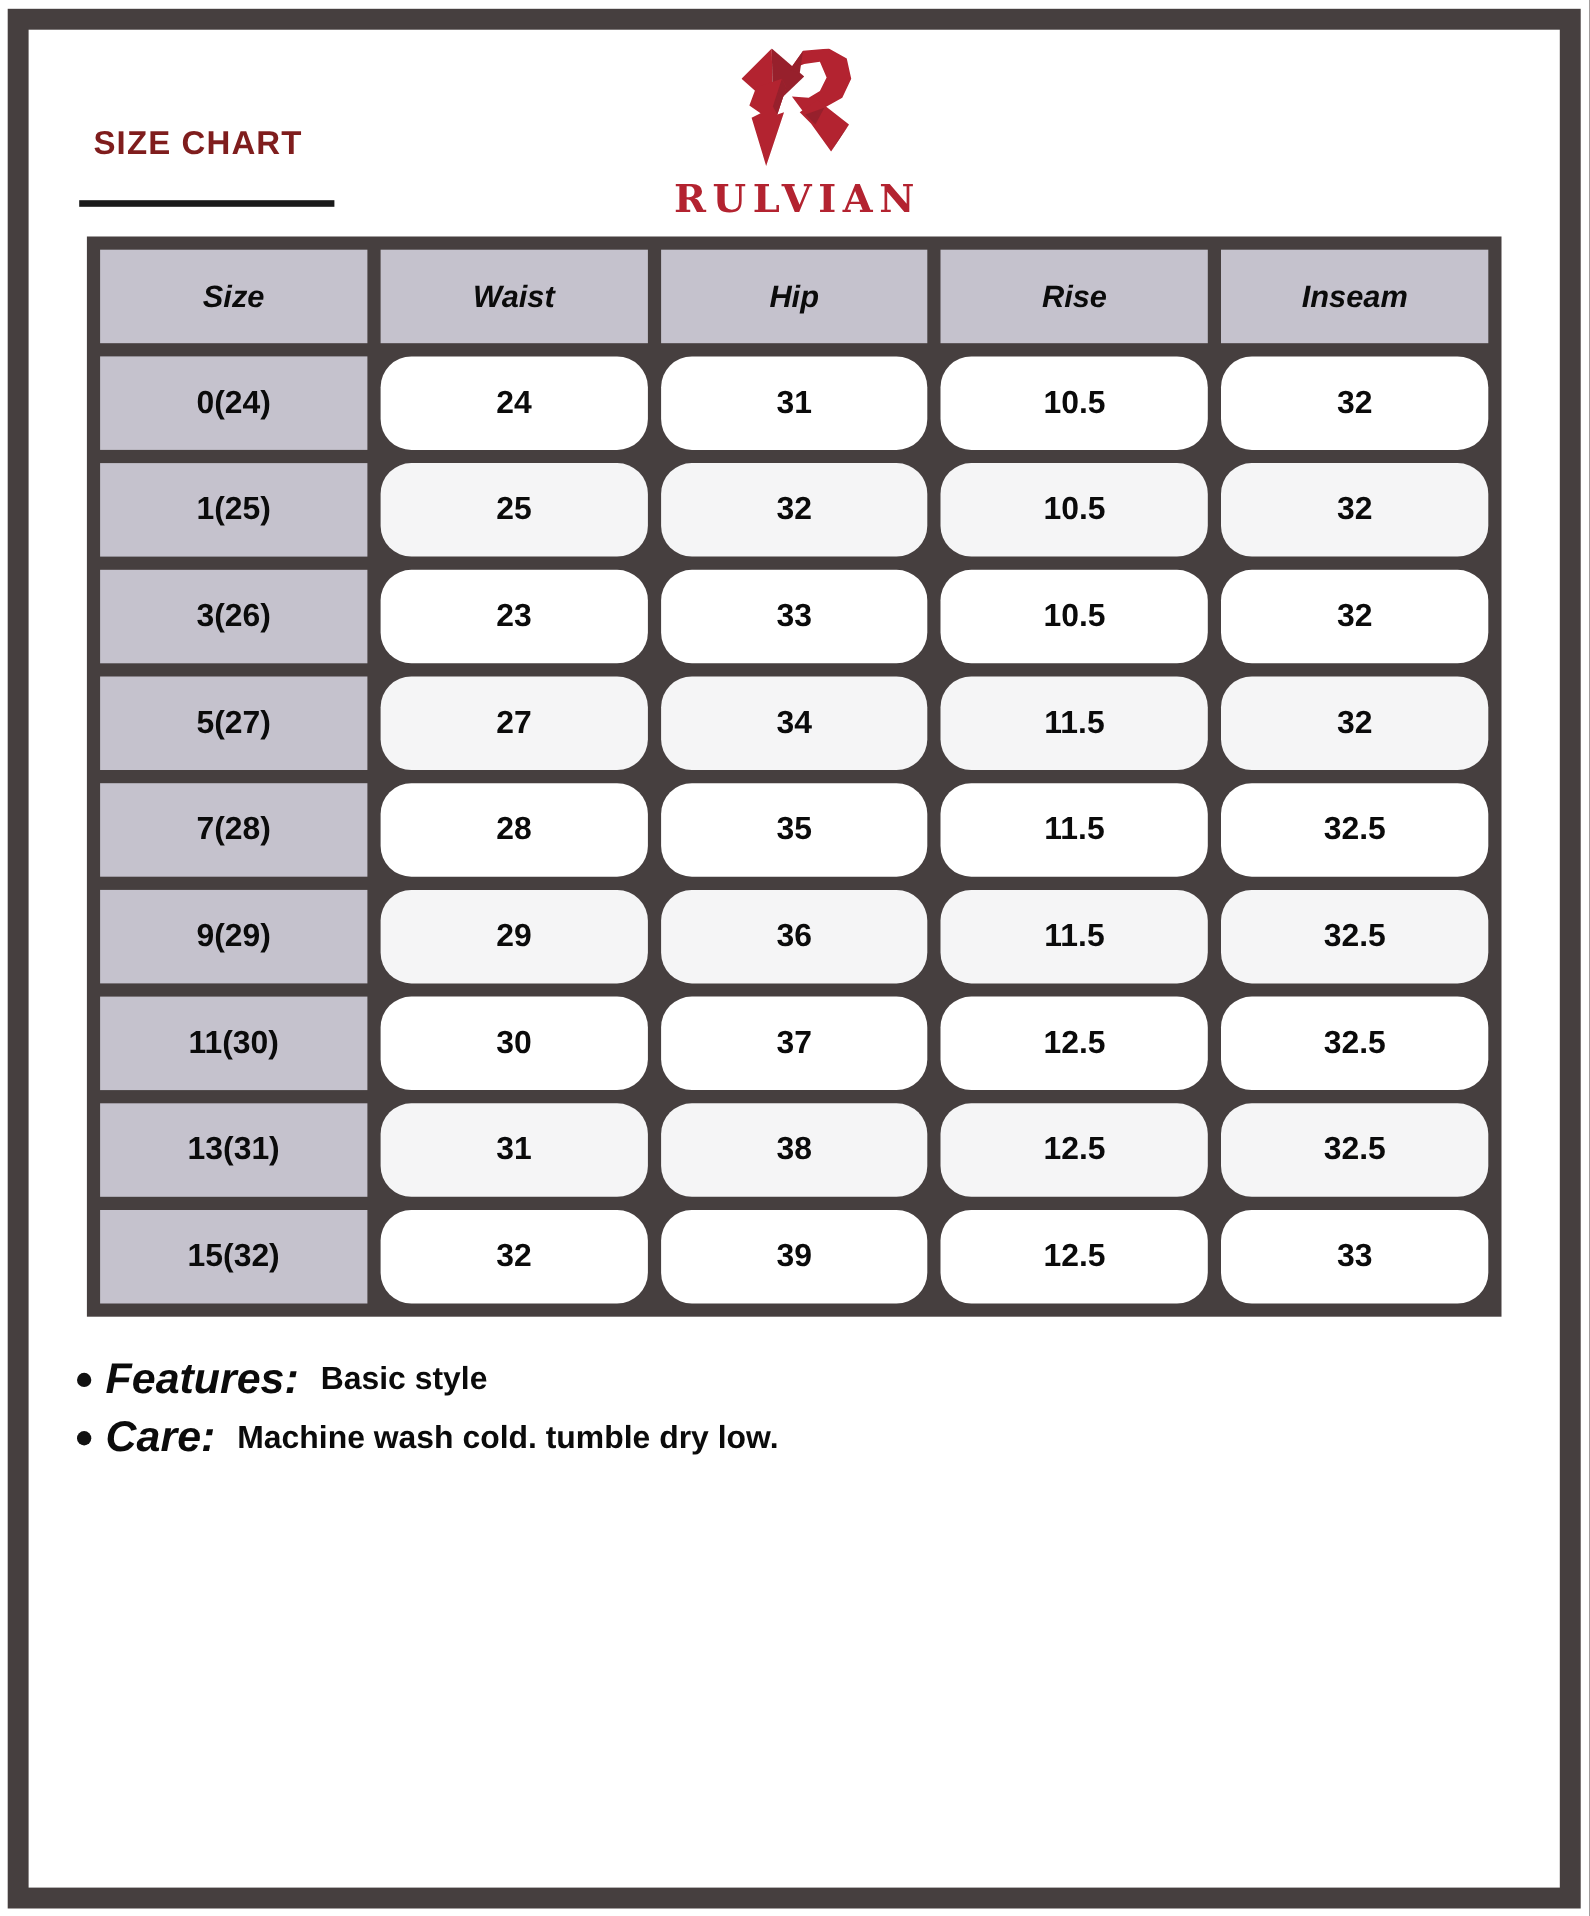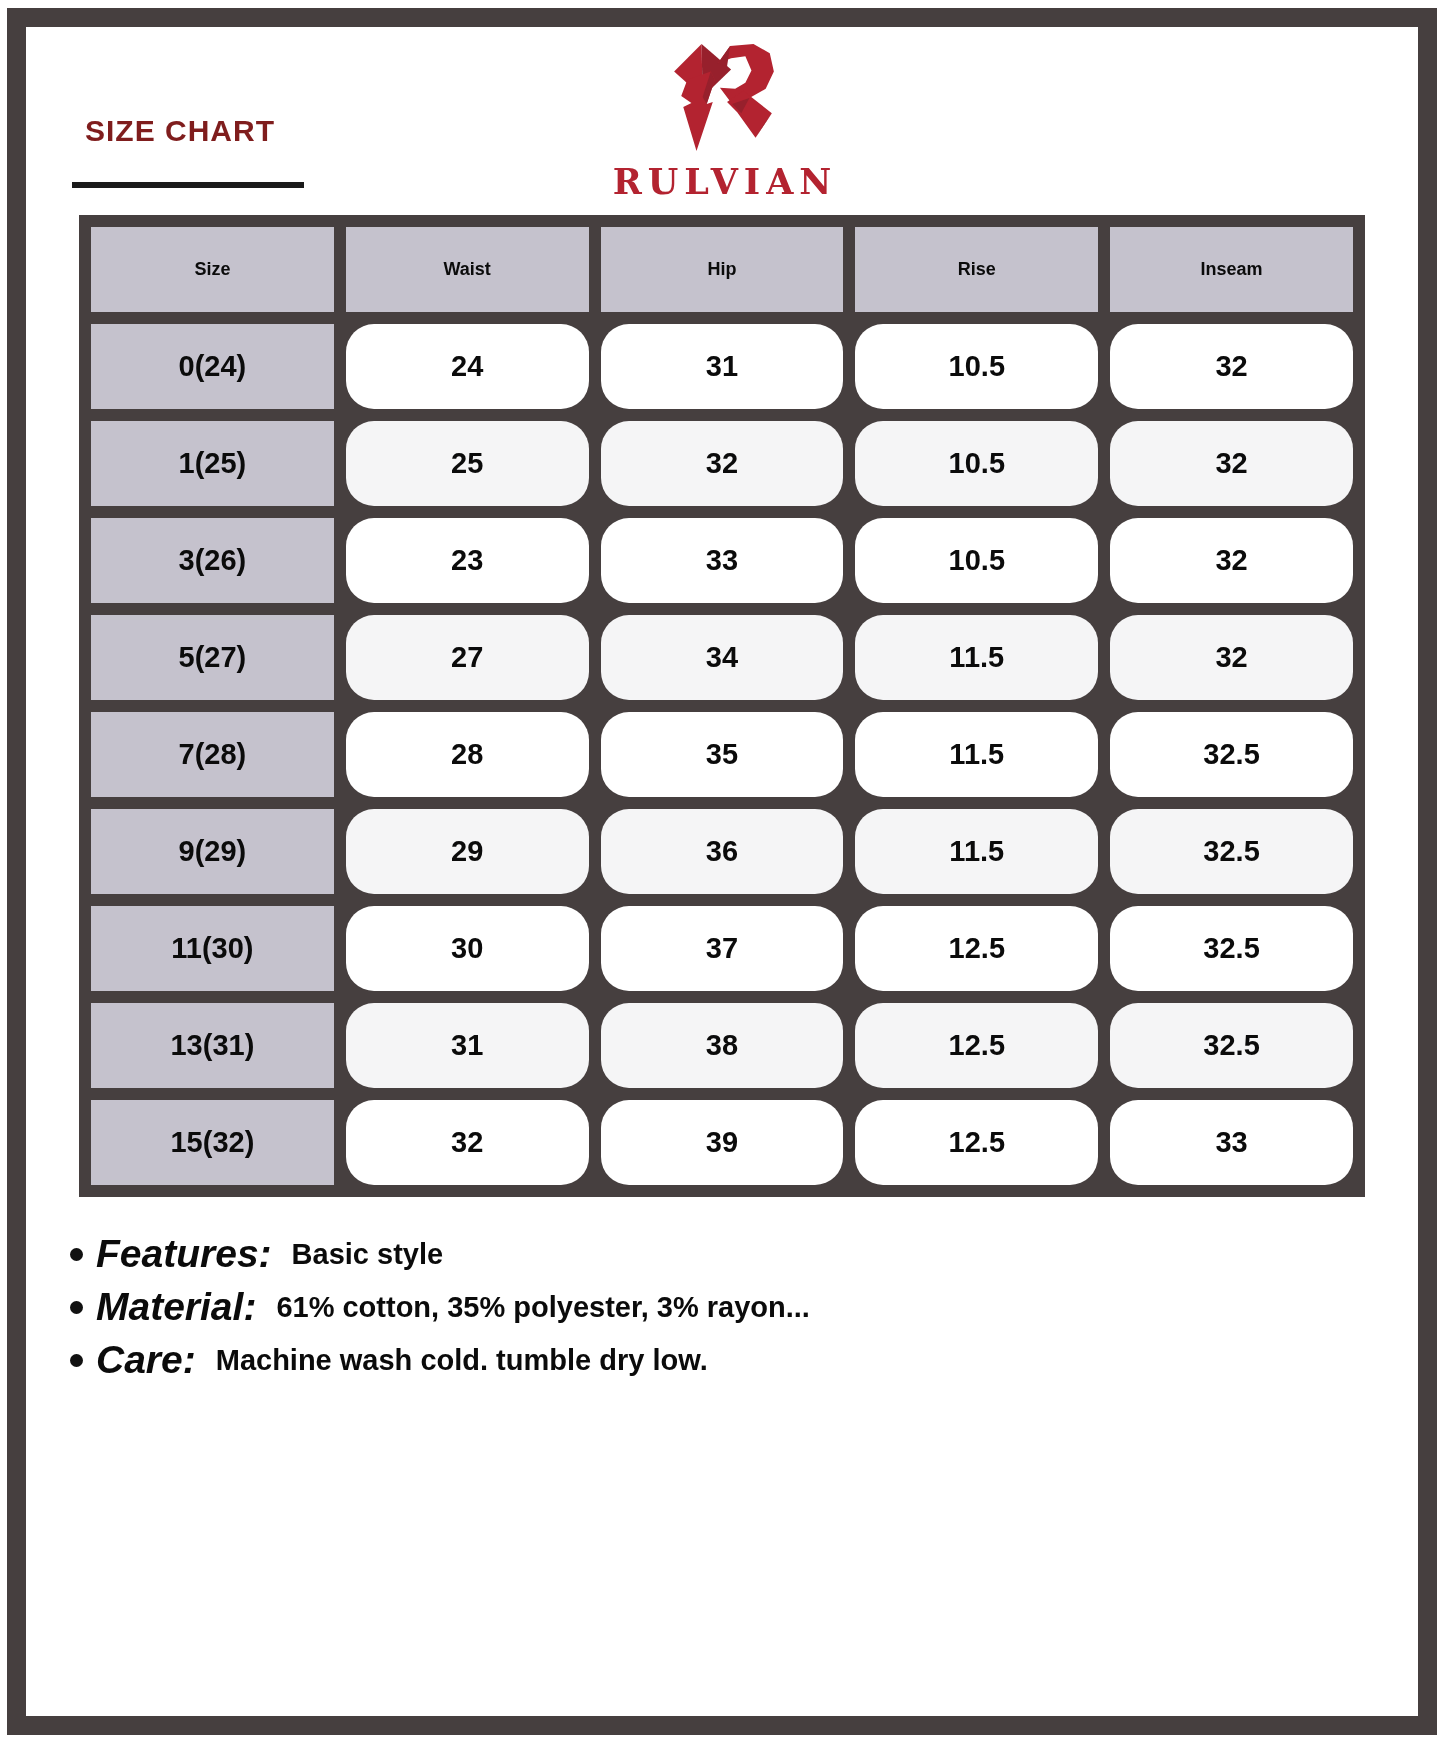--- a/index.html
+++ b/index.html
@@ -41,21 +41,21 @@
   }
   table.size-table{
     position:absolute;left:79px;top:215px;width:1286px;
     border-collapse:separate;border-spacing:12px;
     background:var(--border-dark);table-layout:fixed;
   }
   .size-table th,.size-table td{
     height:85px;text-align:center;vertical-align:middle;
     font-weight:bold;color:var(--text);padding:0;
   }
-  .size-table thead th{background:var(--header-bg);font-size:18px;}
+  .size-table thead th{background:var(--header-bg);font-size:28px;font-style:italic;}
   .size-table tbody th{background:var(--header-bg);font-size:29px;}
   .size-table tbody td{background:#ffffff;font-size:29px;border-radius:28px;}
   .size-table tbody tr.alt td{background:var(--row-alt-bg);}
   .details{
     position:absolute;left:70px;top:1232px;margin:0;padding:0;list-style:none;
   }
   .details li{
     display:flex;align-items:center;margin-bottom:9px;white-space:nowrap;
   }
   .details .bullet{
@@ -167,21 +167,16 @@
 </table>
 
 <ul class="details" id="details-list">
     <li>
       <span class="bullet"></span>
       <span class="label">Features:</span>
       <span class="value">Basic style</span>
     </li>
     <li>
       <span class="bullet"></span>
-      <span class="label">Material:</span>
-      <span class="value">61% cotton, 35% polyester, 3% rayon...</span>
-    </li>
-    <li>
-      <span class="bullet"></span>
       <span class="label">Care:</span>
       <span class="value">Machine wash cold. tumble dry low.</span>
     </li>
   </ul>
 
 </body></html>

